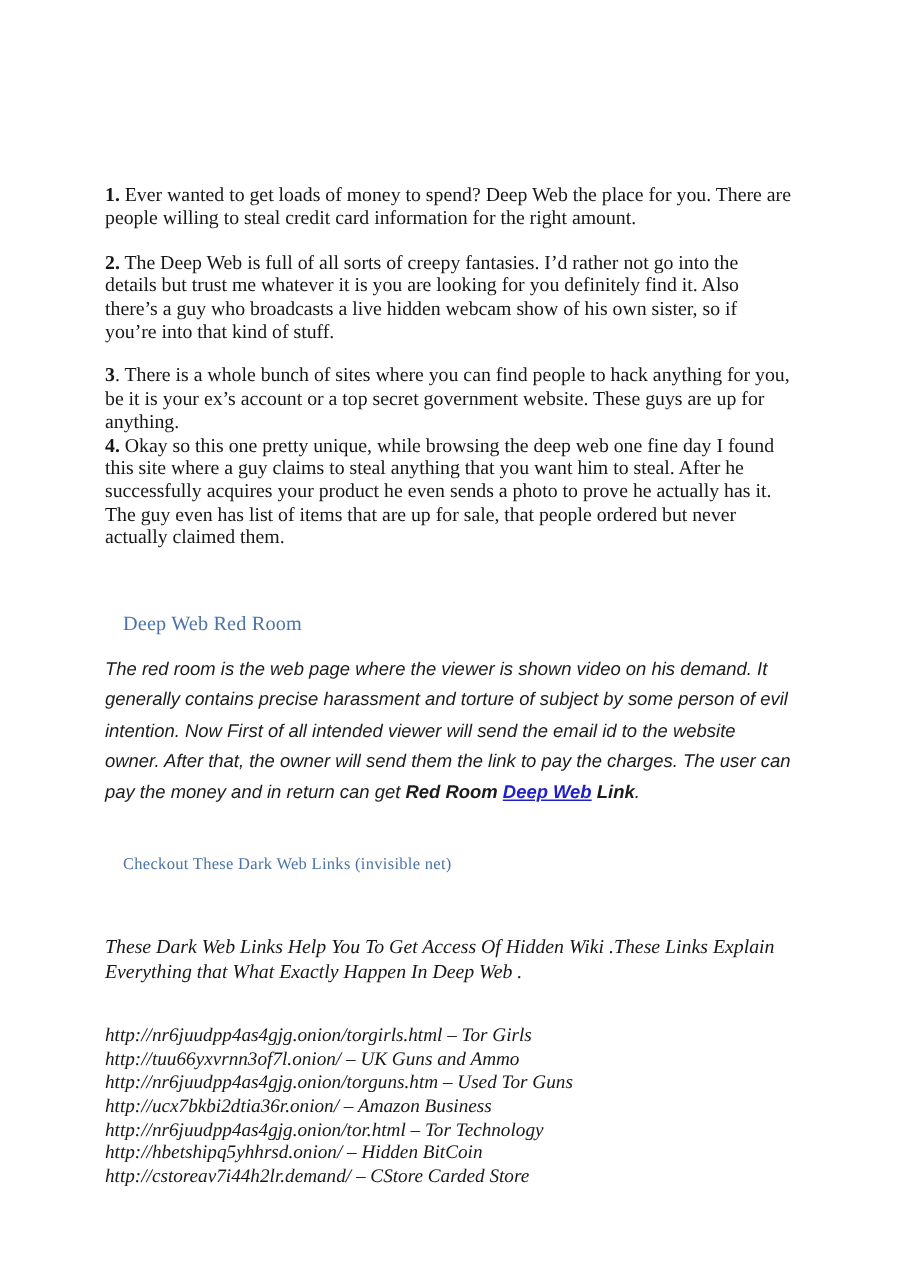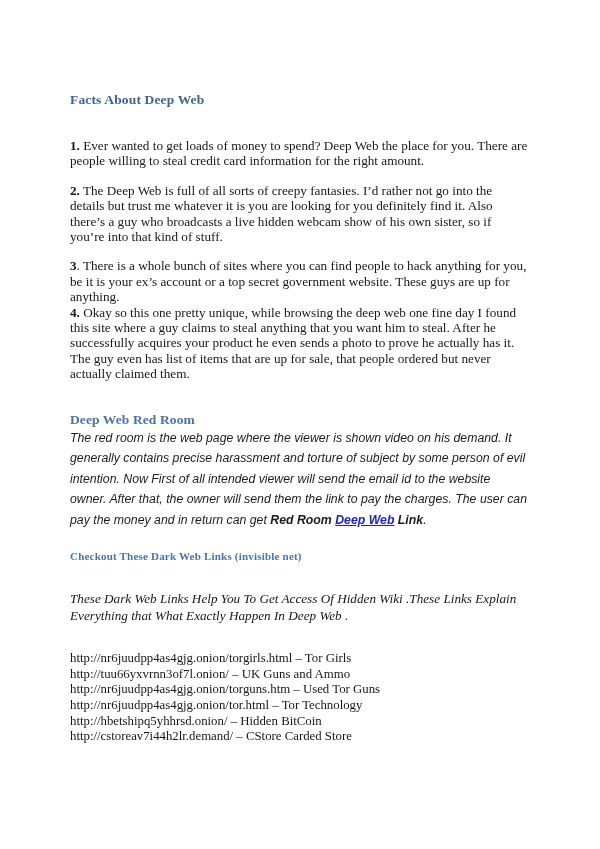--- a/index.html
+++ b/index.html
@@ -36,23 +36,23 @@
     font-size: 13.5px;
     font-weight: bold;
     color: #3d6498;
     margin: 0 0 0 0;
     line-height: 16px;
     letter-spacing: 0.15px;
   }
   h2.sec-heading {
     font-family: "Liberation Serif", "DejaVu Serif", serif;
     font-size: 13.5px;
-    font-weight: bold;
+    font-weight: normal;
     color: #4a74a8;
-    margin: 0;
+    margin: 12px;
     line-height: 16px;
     letter-spacing: 0.1px;
   }
   h2.sec-heading.small {
     font-size: 11px;
     color: #4a74a8;
     letter-spacing: 0.2px;
   }
 
   
@@ -85,20 +85,21 @@
     color: #2020c8;
     text-decoration: underline;
     font-weight: bold;
   }
 
   
   ul.url-list {
     list-style: none;
     margin: 0;
     padding: 0;
+    font-style: italic;
   }
   ul.url-list li {
     font-family: "Liberation Serif", "DejaVu Serif", serif;
     font-size: 12.8px;
     line-height: 15.6px;
     color: #171717;
     white-space: nowrap;
   }
 
   
@@ -107,21 +108,20 @@
   .gap-sec   { height: 30px; }
   .gap-head  { height: 18px; }
   .gap-list  { height: 27px; }
 </style>
 </head>
 <body>
 
 <div class="page">
   <div class="content">
 
-    <h1 class="doc-title">Facts About Deep Web</h1>
 
     <div class="gap-title"></div>
 
     <p class="serif"><b>1.</b><span> Ever wanted to get loads of money to spend? Deep Web the place for you. There are people willing to steal credit card information for the right amount.</span></p>
 
     <div class="gap-para"></div>
 
     <p class="serif"><b>2.</b><span> The Deep Web is full of all sorts of creepy fantasies. I’d rather not go into the details but trust me whatever it is you are looking for you definitely find it. Also there’s a guy who broadcasts a live hidden webcam show of his own sister, so if you’re into that kind of stuff.</span></p>
 
     <div class="gap-para"></div>
@@ -143,19 +143,20 @@
     <div class="gap-list"></div>
 
     <p class="serif italic">These Dark Web Links Help You To Get Access Of Hidden Wiki .These Links Explain Everything that What Exactly Happen In Deep Web .</p>
 
     <div class="gap-list"></div>
 
     <ul class="url-list">
       <li>http://nr6juudpp4as4gjg.onion/torgirls.html – Tor Girls</li>
       <li>http://tuu66yxvrnn3of7l.onion/ – UK Guns and Ammo</li>
       <li>http://nr6juudpp4as4gjg.onion/torguns.htm – Used Tor Guns</li>
+      <li>http://ucx7bkbi2dtia36r.onion/ – Amazon Business</li>
       <li>http://nr6juudpp4as4gjg.onion/tor.html – Tor Technology</li>
       <li>http://hbetshipq5yhhrsd.onion/ – Hidden BitCoin</li>
       <li>http://cstoreav7i44h2lr.demand/ – CStore Carded Store</li>
     </ul>
 
   </div>
 </div>
 
 </body></html>

